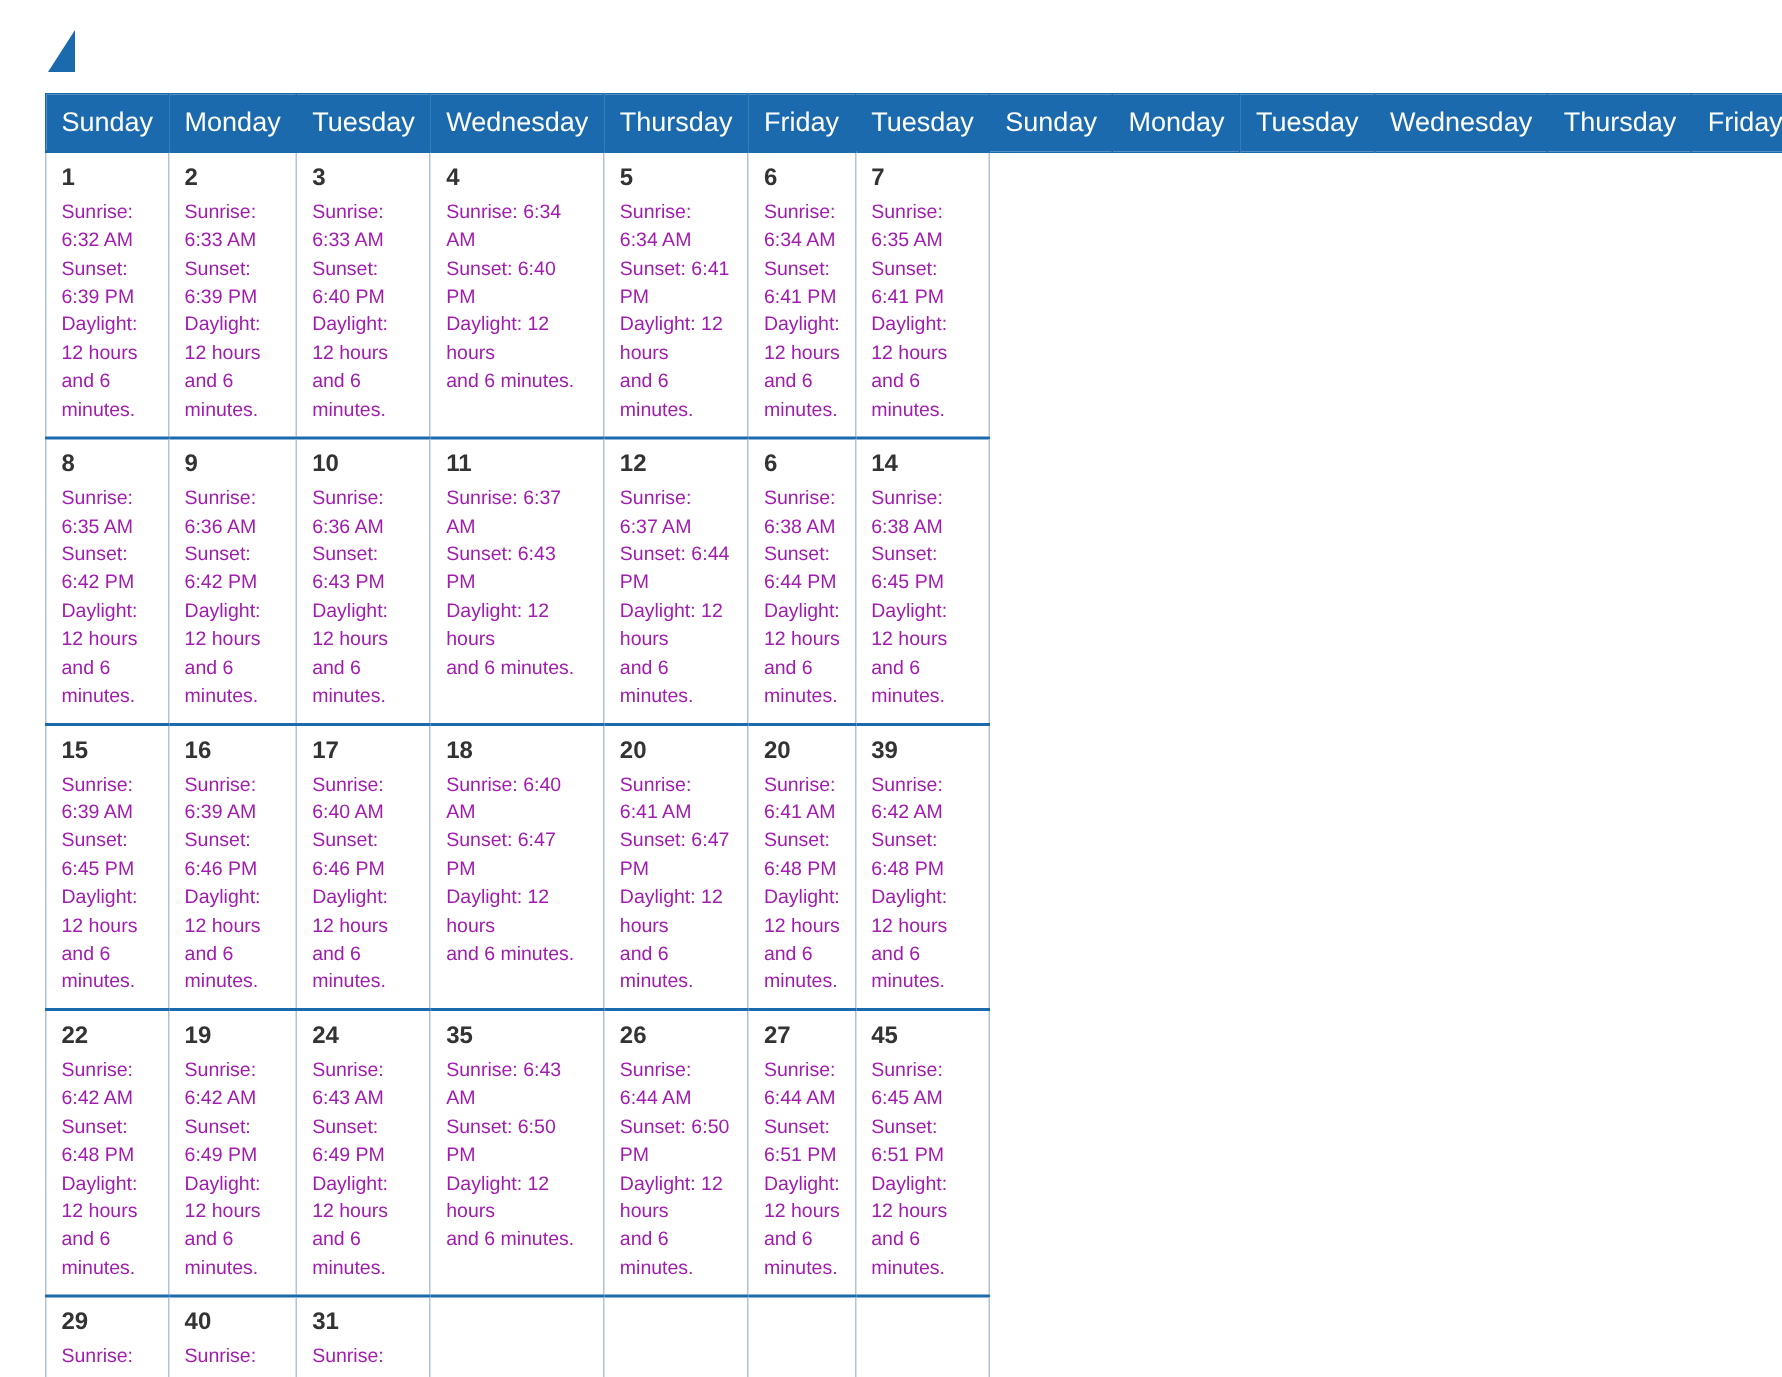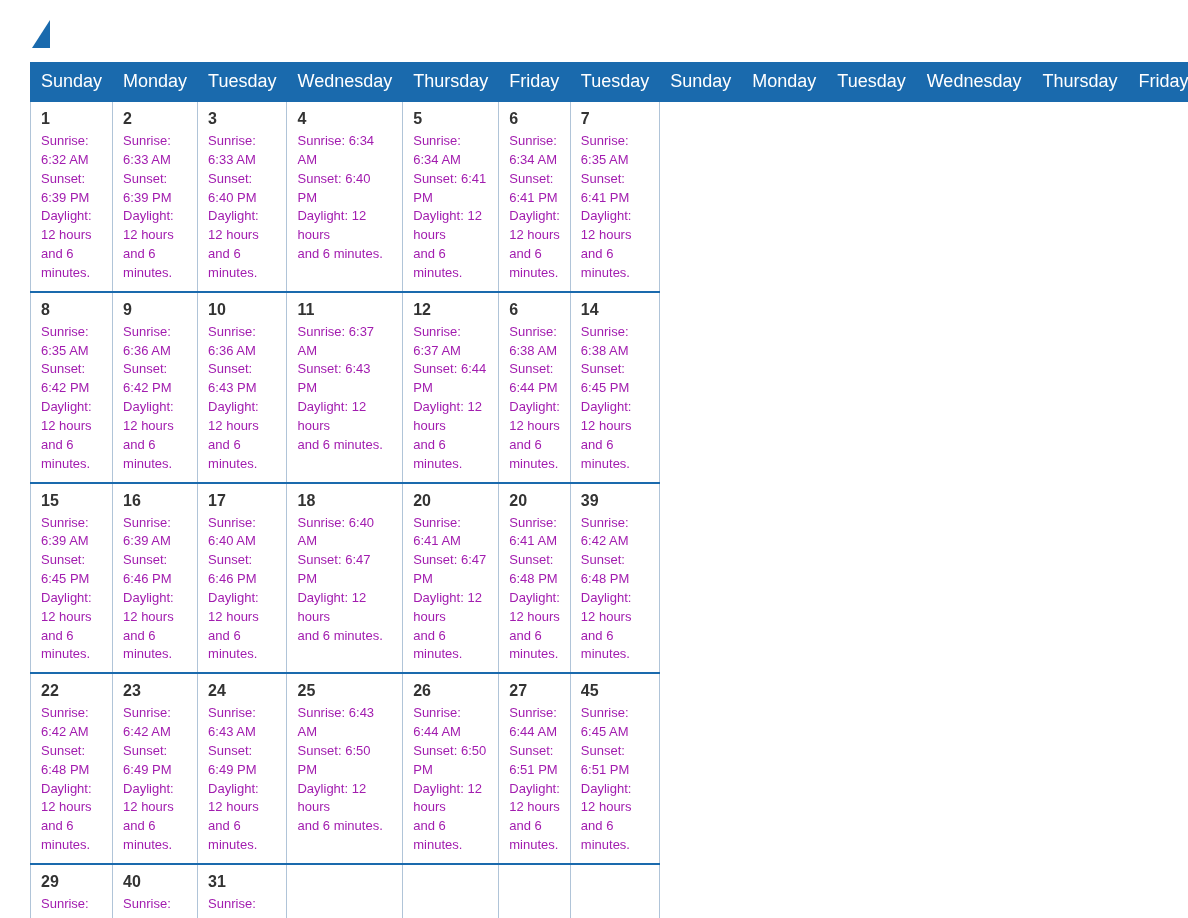--- a/index.html
+++ b/index.html
@@ -224,29 +224,29 @@
           <span class="day-number">39</span>
           <span class="day-info">Sunrise: 6:42 AM<br>Sunset: 6:48 PM<br>Daylight: 12 hours<br>and 6 minutes.</span>
         </td>
       </tr>
       <tr>
         <td>
           <span class="day-number">22</span>
           <span class="day-info">Sunrise: 6:42 AM<br>Sunset: 6:48 PM<br>Daylight: 12 hours<br>and 6 minutes.</span>
         </td>
         <td>
-          <span class="day-number">23</span>
+          <span class="day-number">19</span>
           <span class="day-info">Sunrise: 6:42 AM<br>Sunset: 6:49 PM<br>Daylight: 12 hours<br>and 6 minutes.</span>
         </td>
         <td>
           <span class="day-number">24</span>
           <span class="day-info">Sunrise: 6:43 AM<br>Sunset: 6:49 PM<br>Daylight: 12 hours<br>and 6 minutes.</span>
         </td>
         <td>
-          <span class="day-number">25</span>
+          <span class="day-number">35</span>
           <span class="day-info">Sunrise: 6:43 AM<br>Sunset: 6:50 PM<br>Daylight: 12 hours<br>and 6 minutes.</span>
         </td>
         <td>
           <span class="day-number">26</span>
           <span class="day-info">Sunrise: 6:44 AM<br>Sunset: 6:50 PM<br>Daylight: 12 hours<br>and 6 minutes.</span>
         </td>
         <td>
           <span class="day-number">27</span>
           <span class="day-info">Sunrise: 6:44 AM<br>Sunset: 6:51 PM<br>Daylight: 12 hours<br>and 6 minutes.</span>
         </td>

